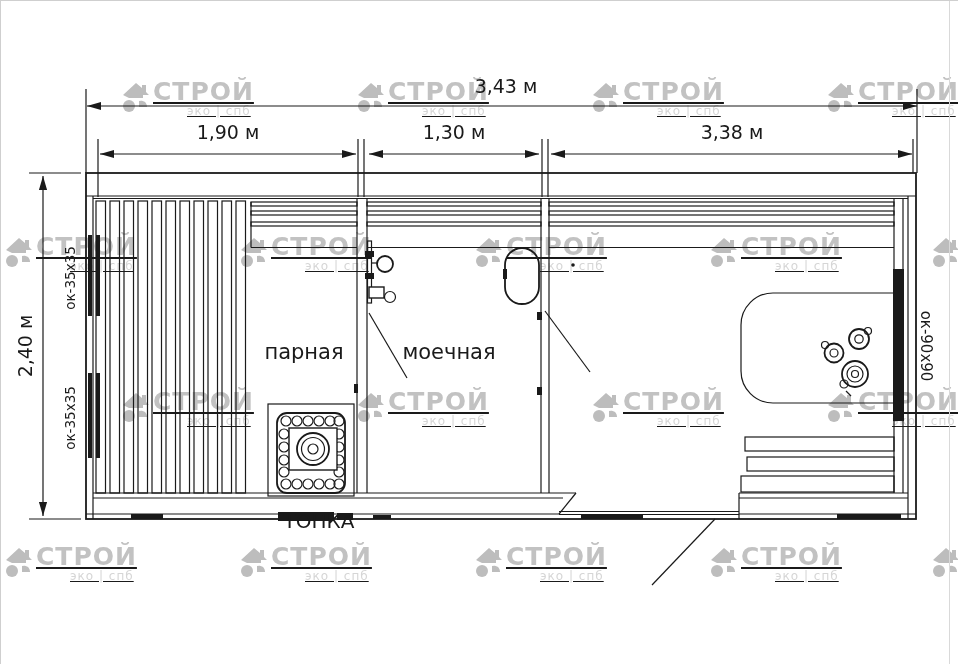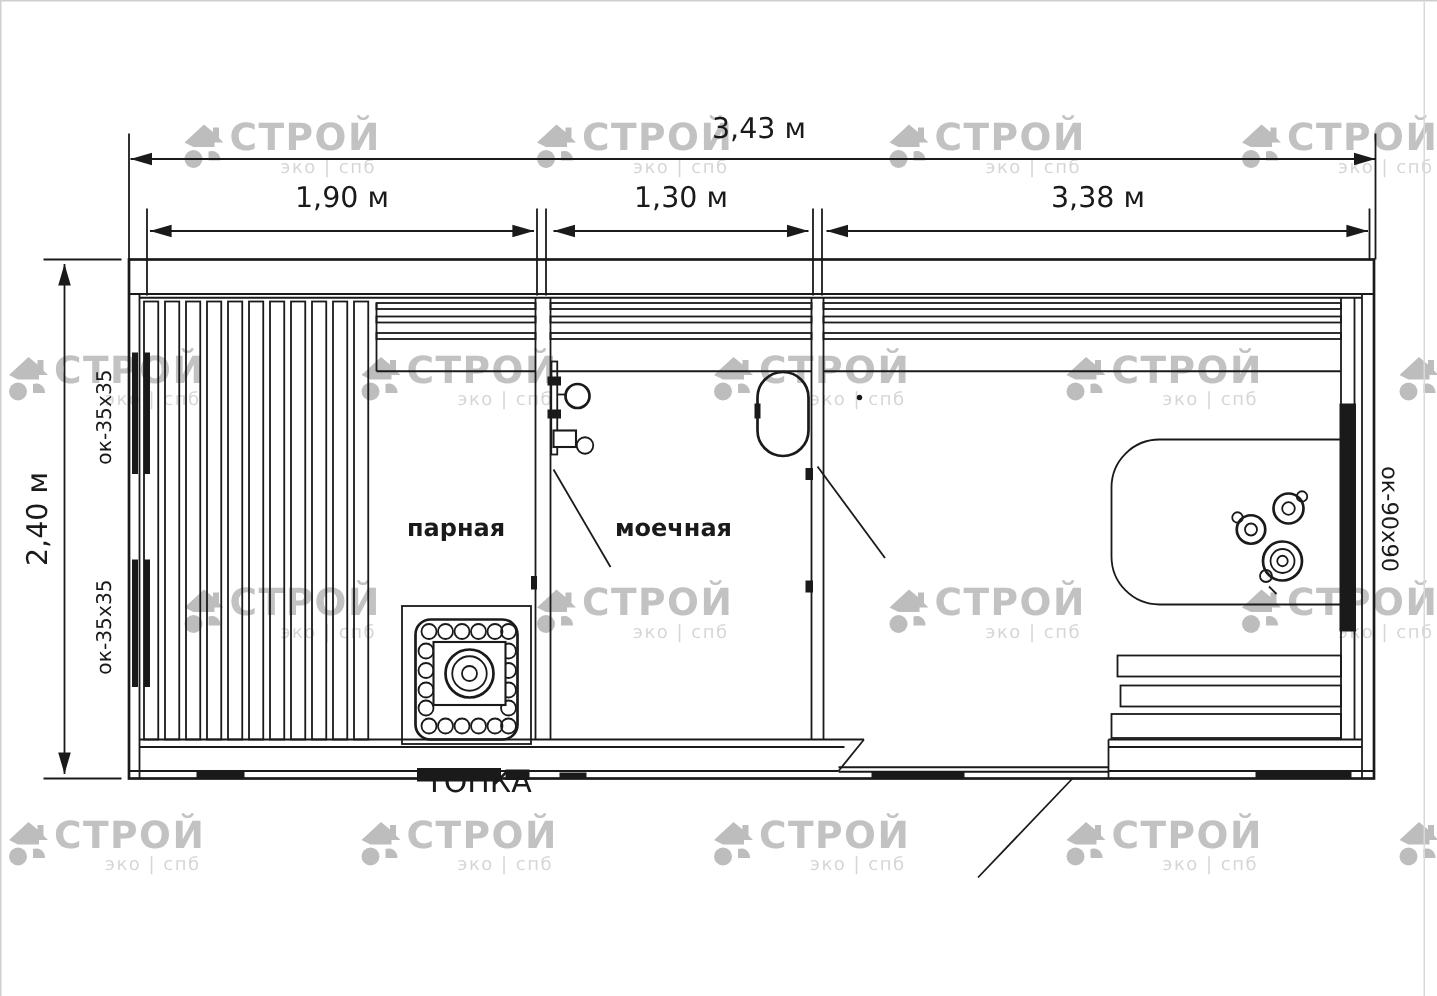--- a/index.html
+++ b/index.html
@@ -3,31 +3,31 @@
 <meta charset="utf-8">
 <style>
   html,body{margin:0;padding:0;background:#fff;}
   #stage{
     position:relative;width:958px;height:664px;background:#ffffff;overflow:hidden;
     font-family:"DejaVu Sans",sans-serif;color:#1a1a1a;
     border-left:1px solid #cfcfcf;border-top:1px solid #cfcfcf;box-sizing:border-box;
   }
   #page-edge{position:absolute;left:948px;top:0;width:1px;height:664px;background:#d9d9d9;}
   
-  .wm{position:absolute;display:flex;align-items:flex-start;pointer-events:none;}
+  .wm{position:absolute;display:flex;align-items:flex-start;pointer-events:none;text-decoration:underline;}
   .wm svg{flex:0 0 auto;margin-top:2px;}
   .wmt{display:flex;flex-direction:column;line-height:1;margin-left:2px;}
   .wmb{font-weight:bold;font-size:25px;letter-spacing:1px;}
   .wms{font-size:12px;letter-spacing:1px;margin-top:1px;padding-left:34px;}
   
   .lbl{position:absolute;white-space:nowrap;transform:translate(-50%,-50%);}
   .lbl.ccw{transform:translate(-50%,-50%) rotate(-90deg);}
   .lbl.cw{transform:translate(-50%,-50%) rotate(90deg);}
   .dim{font-size:19px;}
-  .room{font-size:16px;font-weight:bold;}
+  .room{font-size:21px;}
   .furn{font-size:20px;}
   .win{font-size:13.5px;}
   .win-big{font-size:15px;}
   
   #plan{position:absolute;left:0;top:0;}
   #plan .ln{stroke:#1a1a1a;fill:none;stroke-width:1.2;}
   #plan .ln2{stroke:#1a1a1a;fill:none;stroke-width:1.8;}
   #plan .blk{fill:#1a1a1a;stroke:none;}
   #plan .wht{fill:#ffffff;stroke:#1a1a1a;stroke-width:1.4;}
 </style>

